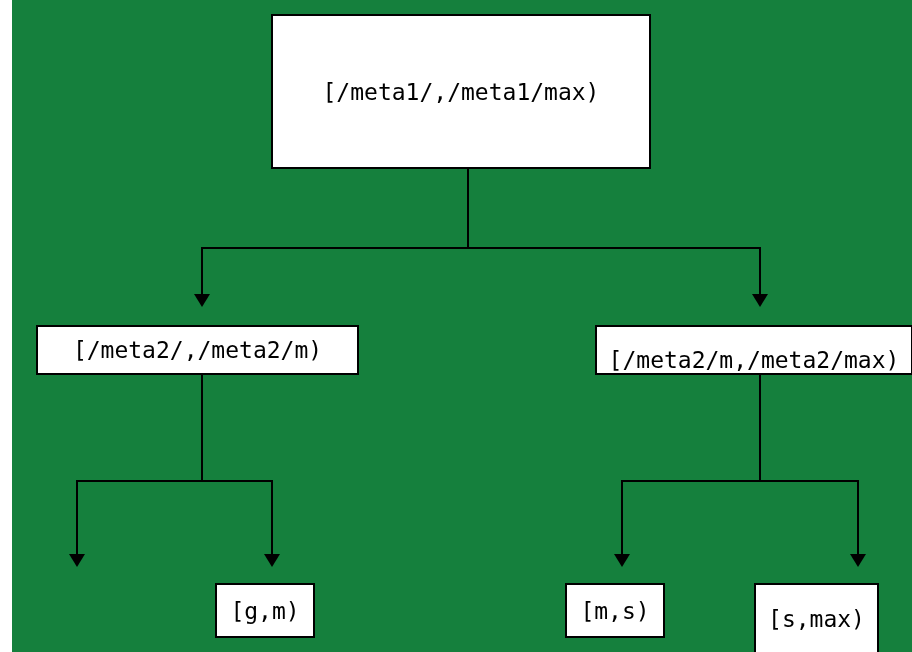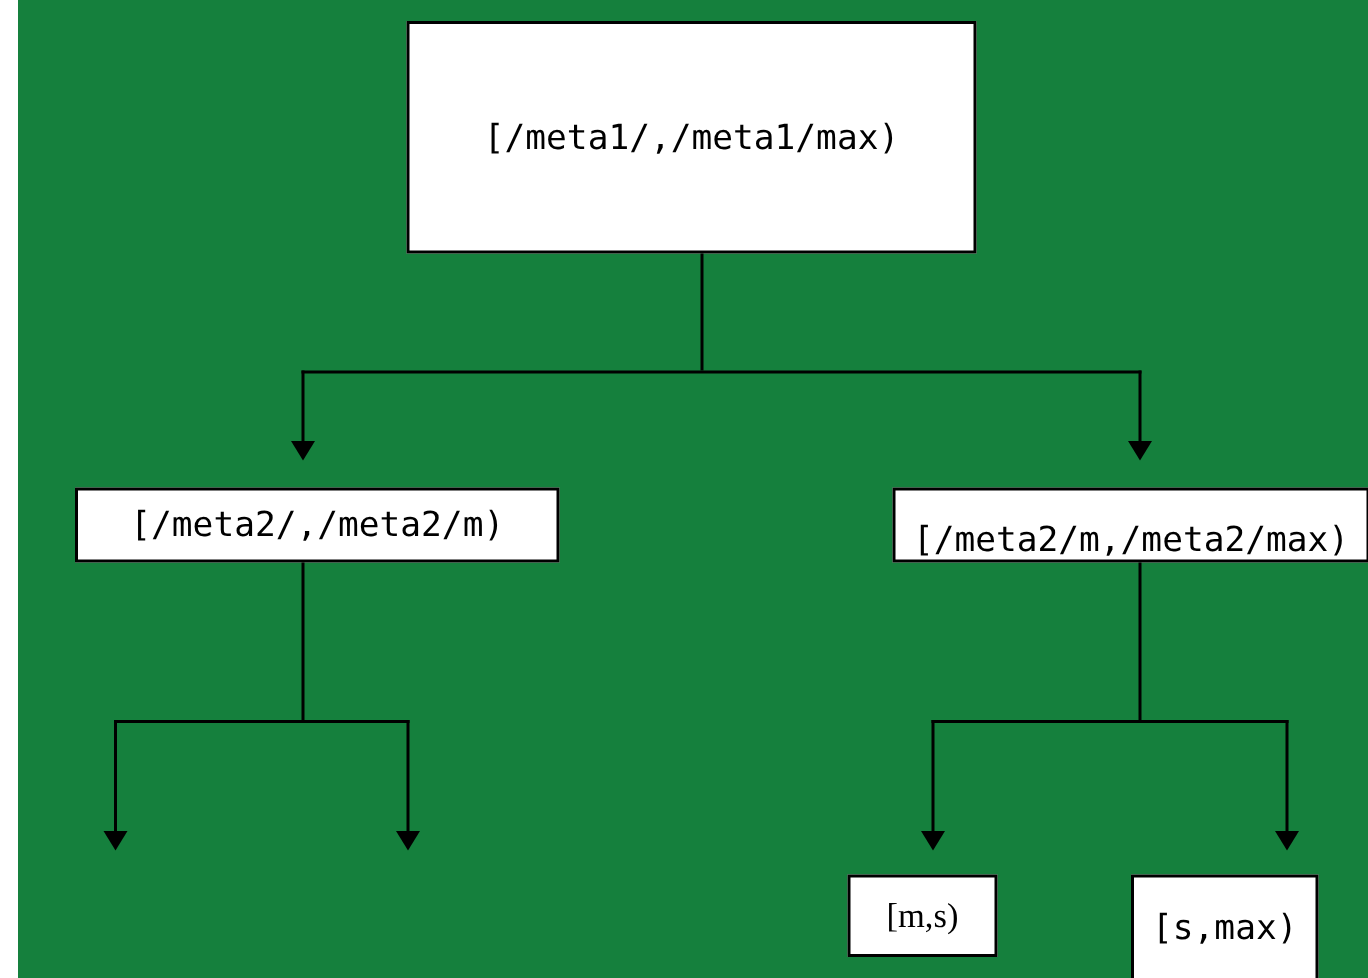--- a/index.html
+++ b/index.html
@@ -22,25 +22,25 @@
     border: 2px solid #000000;
     background: #ffffff;
     color: #000000;
     font-size: 23px;
     display: flex;
     align-items: center;
     justify-content: center;
     white-space: pre;
   }
   #node-root  { left: 259px; top: 14px;  width: 380px; height: 155px; }
-  #node-l2l   { left: 38px;  top: 325px; width: 323px; height: 50px; text-align: right; }
+  #node-l2l   { left: 24px;  top: 325px; width: 323px; height: 50px; text-align: right; }
   #node-l2r   { left: 583px; top: 325px; width: 318px; height: 50px; align-items: flex-end; }
   #node-ag    { left: 8px;   top: 583px; width: 100px; height: 55px; }
   #node-gm    { left: 203px; top: 583px; width: 100px; height: 55px; }
-  #node-ms    { left: 553px; top: 583px; width: 100px; height: 55px; font-family: Liberation Serif, serif; }
+  #node-ms    { left: 553px; top: 583px; width: 100px; height: 55px; }
   #node-smax  { left: 742px; top: 583px; width: 125px; height: 72px; }
 
   .vline, .hline {
     position: absolute;
     background: #000000;
   }
   .vline { width: 2px; }
   .hline { height: 2px; }
 
   #stem-root { left: 455px; top: 169px; height: 78px; }
@@ -103,20 +103,23 @@
   <div class="arrow" id="arw-ag"></div>
   <div class="arrow" id="arw-gm"></div>
 
   <div class="vline" id="stem-l2r"></div>
   <div class="hline" id="bar-2r"></div>
   <div class="vline" id="drop-ms"></div>
   <div class="vline" id="drop-smax"></div>
   <div class="arrow" id="arw-ms"></div>
   <div class="arrow" id="arw-smax"></div>
 
+  <div class="node" id="node-gm">
+    <span>[g,m)</span>
+  </div>
   <div class="node" id="node-ms">
     <span>[m,s)</span>
   </div>
   <div class="node" id="node-smax">
     <span>[s,max)</span>
   </div>
 
 </div>
 
 </body></html>

